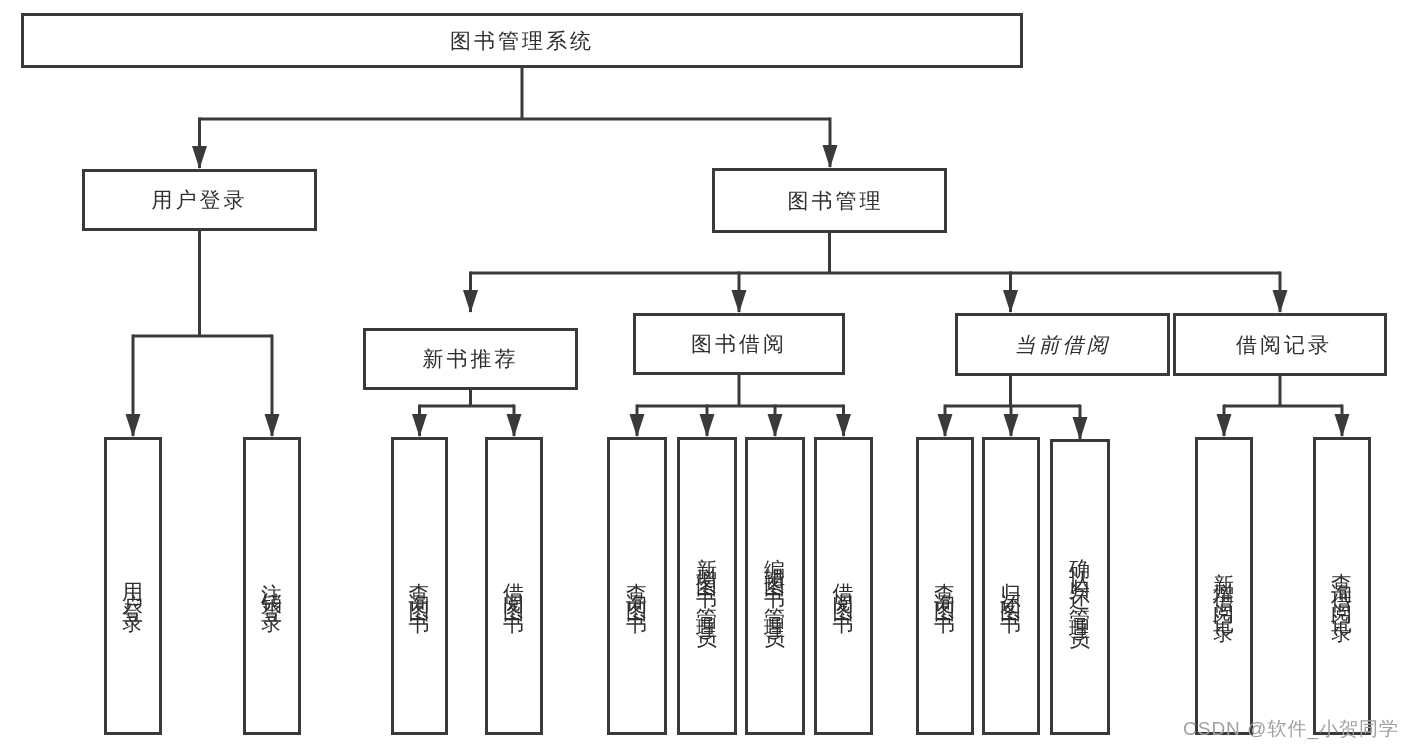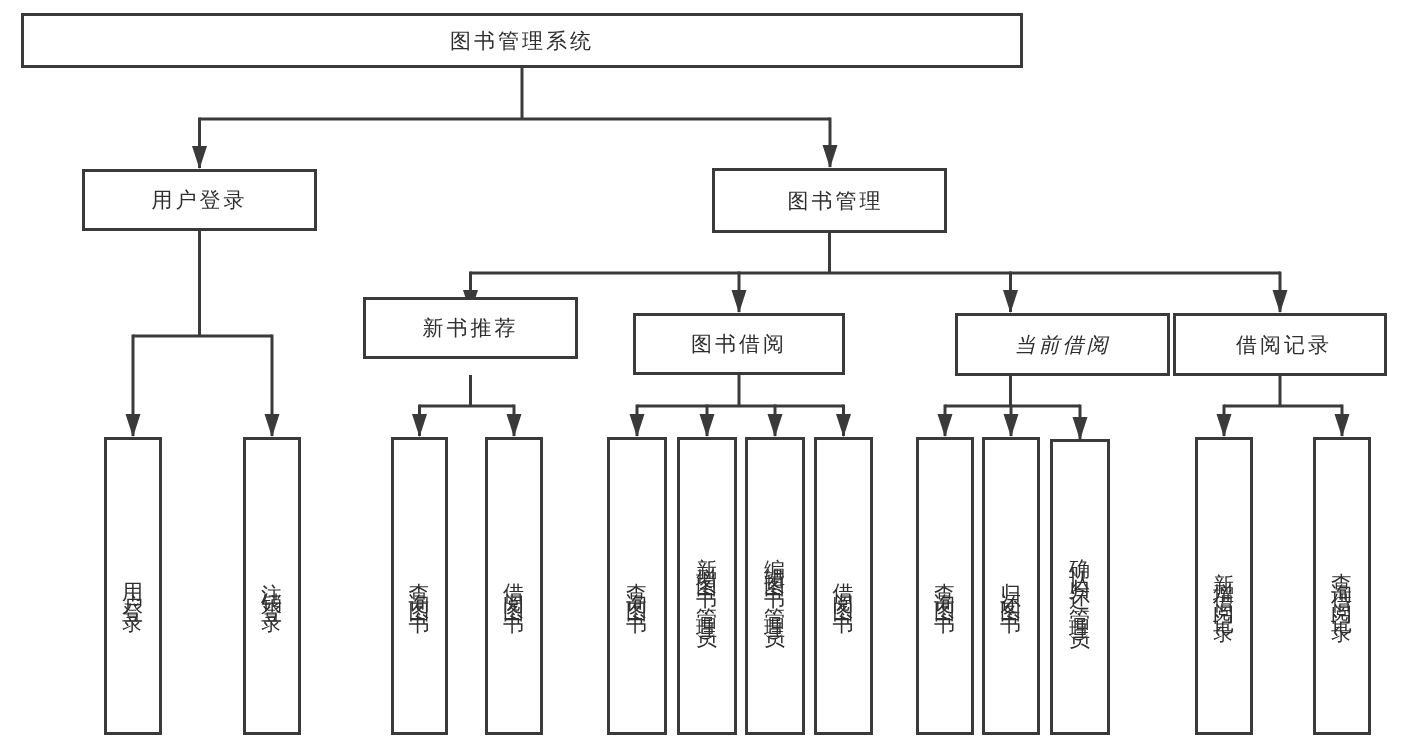--- a/index.html
+++ b/index.html
@@ -141,21 +141,21 @@
     <span>图书管理系统</span>
   </div>
 
   <div class="node" style="left:82px; top:169px; width:235px; height:62px;">
     <span>用户登录</span>
   </div>
   <div class="node" style="left:712px; top:168px; width:235px; height:65px;padding-left:12px;">
     <span>图书管理</span>
   </div>
 
-  <div class="node" style="left:363px; top:297px; width:215px; height:62px;">
+  <div class="node" style="left:363px; top:328px; width:215px; height:62px;">
     <span>新书推荐</span>
   </div>
   <div class="node" style="left:633px; top:313px; width:212px; height:62px;">
     <span>图书借阅</span>
   </div>
   <div class="node" style="left:955px; top:313px; width:215px; height:63px;font-style:italic;">
     <span>当前借阅</span>
   </div>
   <div class="node" style="left:1173px; top:313px; width:214px; height:63px;padding-left:8px;">
     <span>借阅记录</span>
@@ -198,14 +198,15 @@
     <span class="vtext">确认归还（管理员）</span>
   </div>
 
   <div class="vnode" style="left:1195px; top:437px; width:58px; height:298px;">
     <span class="vtext">新增借阅记录</span>
   </div>
   <div class="vnode" style="left:1313px; top:437px; width:58px; height:298px;">
     <span class="vtext">查询借阅记录</span>
   </div>
 
+  <div class="watermark">CSDN @软件_小贺同学</div>
 
 </div>
 
 </body></html>

